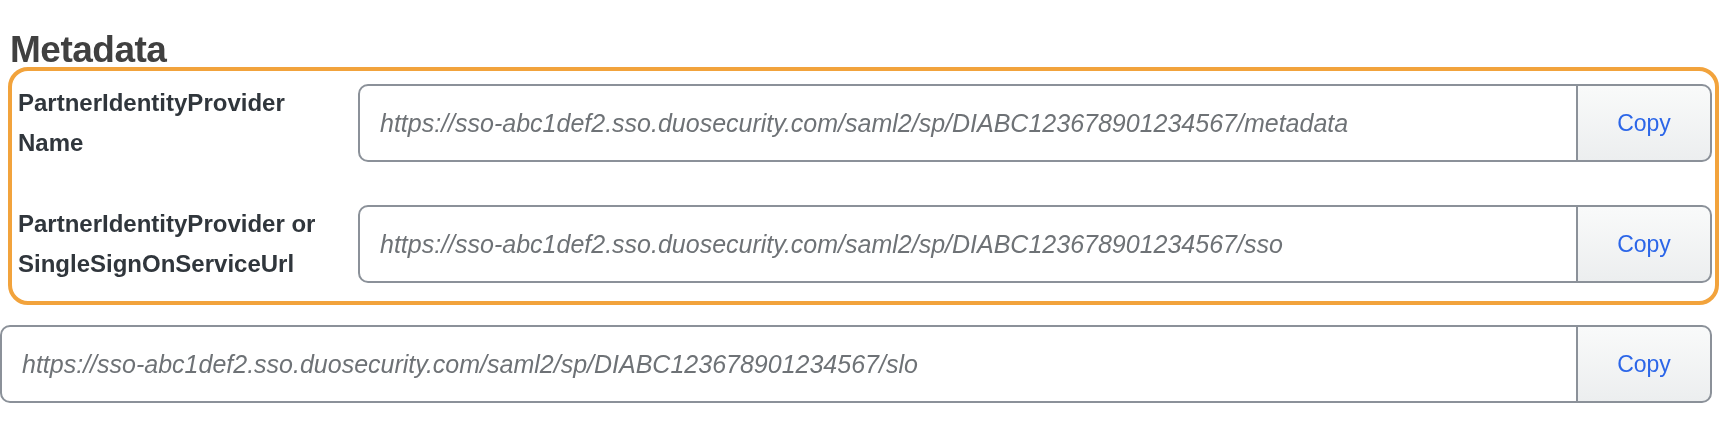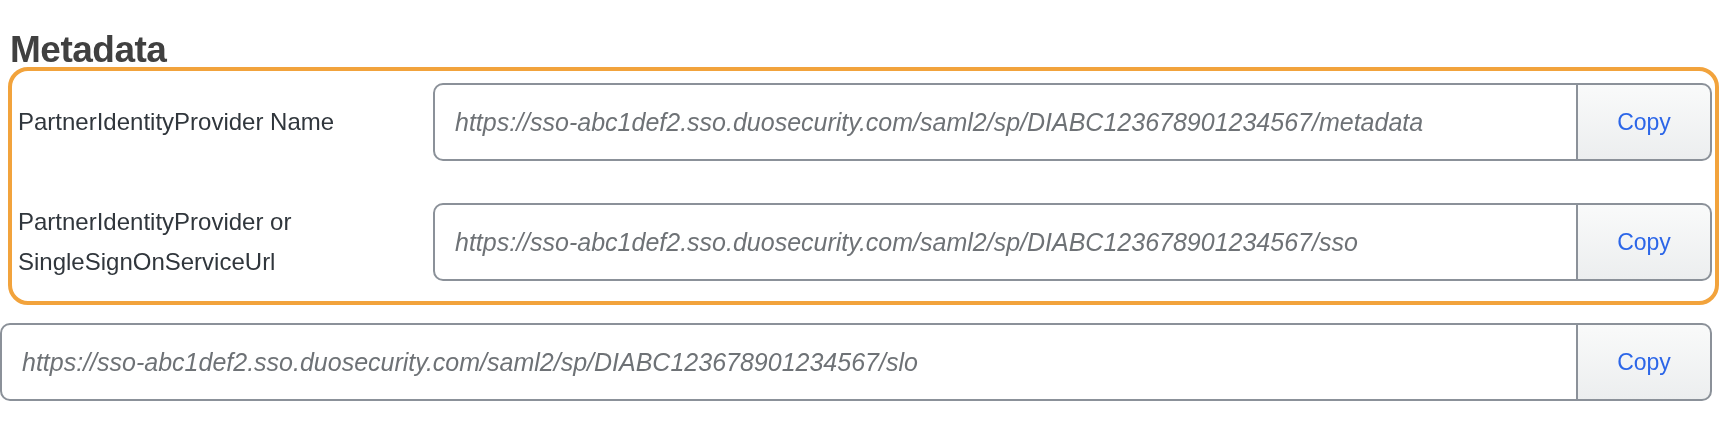--- a/index.html
+++ b/index.html
@@ -22,26 +22,26 @@
     position: absolute;
     left: 0; top: 83px;
     width: 1730px;
   }
   .row {
     display: flex;
     align-items: center;
     margin-bottom: 41px;
   }
   .row-label {
-    width: 433px;
+    width: 358px;
     box-sizing: border-box;
     padding-left: 18px;
     padding-right: 24px;
     font-size: 24px;
-    font-weight: normal;
+    font-weight: bold;
     color: #30363c;
     line-height: 40px;
   }
   .input-group {
     display: flex;
     flex: 1;
     margin-right: 18px;
     align-items: stretch;
   }
   .url-input {

